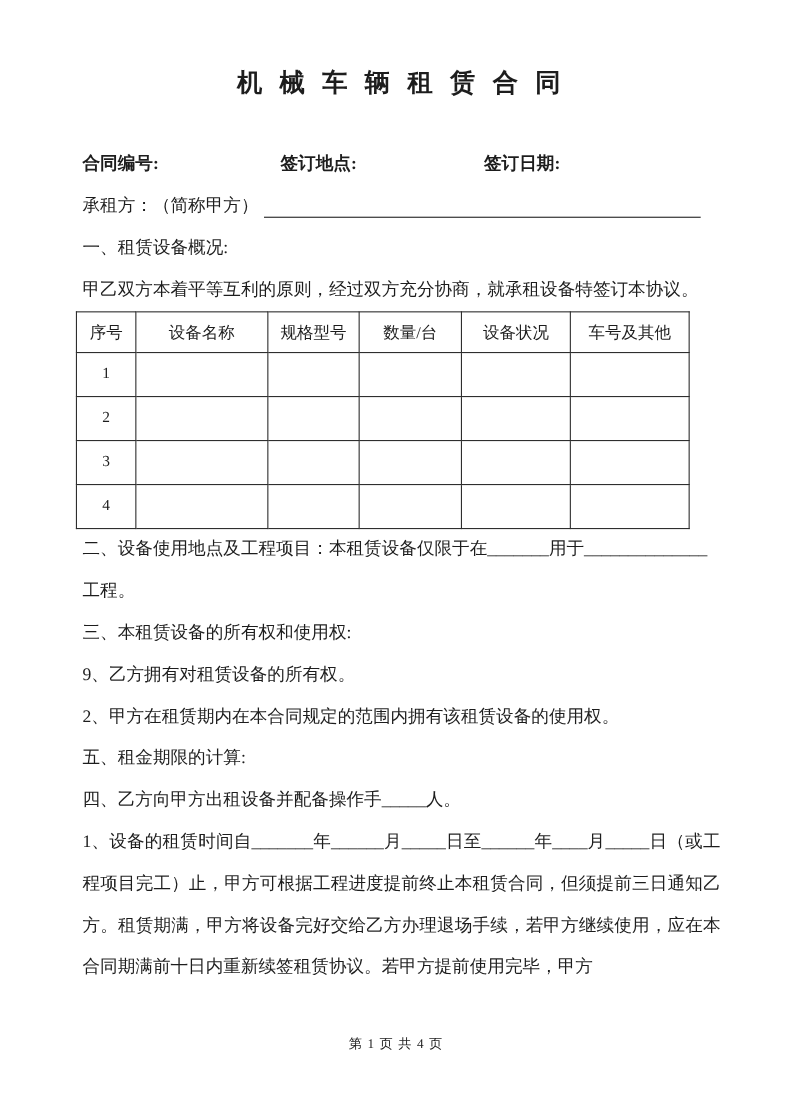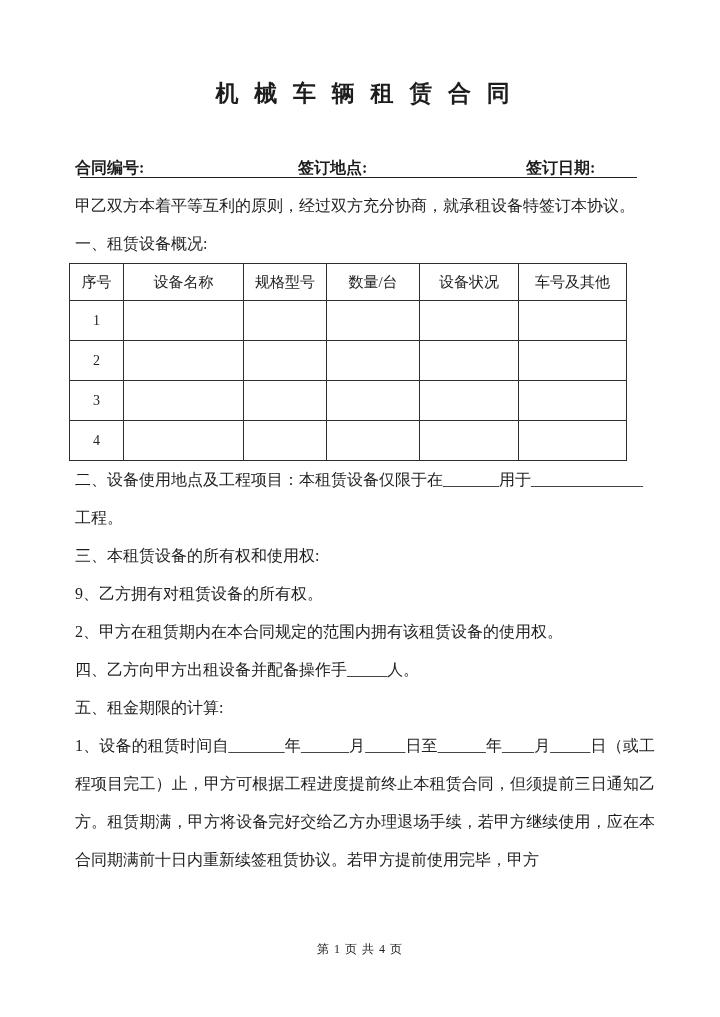--- a/index.html
+++ b/index.html
@@ -4,38 +4,37 @@
 <style>
   html, body { margin: 0; padding: 0; background: #ffffff; }
   .page {
     position: relative;
     width: 720px;
     height: 1017px;
     background: #ffffff;
     color: #1d1d1d;
     font-family: "Liberation Serif", "DejaVu Serif", serif;
     box-sizing: border-box;
-    padding: 78px 65px 0 75px;
+    padding: 60px 65px 0 75px;
     overflow: hidden;
     border-radius: 10px;
   }
   .title {
     margin: 0 0 40px 0;
     font-size: 23px;
     font-weight: 700;
     text-align: center;
     letter-spacing: 5px;
     white-space: nowrap;
   }
   .meta-row {
     display: flex;
     font-size: 16px;
     line-height: 38px;
     font-weight: 600;
-    gap: 43px;
   }
   .meta-slot-1 { width: 180px; }
   .meta-slot-2 { width: 185px; }
   .party-row {
     display: flex;
     font-size: 16px;
     line-height: 38px;
   }
   .party-label { white-space: nowrap; }
   .fill-line { flex: 1 1 auto; margin-right: 18px; position: relative; }
@@ -86,27 +85,28 @@
 
   <h1 class="title">机 械 车 辆 租 赁 合 同</h1>
 
   <div class="meta-row">
     <span class="meta-slot-1">合同编号:</span>
     <span class="meta-slot-2">签订地点:</span>
     <span class="meta-slot-3">签订日期:</span>
   </div>
 
   <div class="party-row">
+    <span class="party-label">承租方：（简称甲方）</span>
     <span class="fill-line"></span>
   </div>
 
 
+  <p class="line">一、租赁设备概况:</p>
+
   <p class="line justify">甲乙双方本着平等互利的原则，经过双方充分协商，就承租设备特签订本协议。</p>
-
-  <p class="line">一、租赁设备概况:</p>
 
   <table class="equip-table">
     <colgroup>
       <col style="width:54px">
         <col style="width:120px">
         <col style="width:83px">
       <col style="width:93px">
         <col style="width:99px">
         <col style="width:108px">
     </colgroup>
@@ -156,20 +156,20 @@
     </tbody>
   </table>
 
   <p class="line">二、设备使用地点及工程项目：本租赁设备仅限于在_______用于______________</p>
   <p class="line">工程。</p>
 
   <p class="line">三、本租赁设备的所有权和使用权:</p>
   <p class="line">9、乙方拥有对租赁设备的所有权。</p>
   <p class="line">2、甲方在租赁期内在本合同规定的范围内拥有该租赁设备的使用权。</p>
 
+  <p class="line">五、租金期限的计算:</p>
+
   <p class="line">四、乙方向甲方出租设备并配备操作手_____人。</p>
-
-  <p class="line">五、租金期限的计算:</p>
   <p class="line justify">1、设备的租赁时间自_______年______月_____日至______年____月_____日（或工程项目完工）止，甲方可根据工程进度提前终止本租赁合同，但须提前三日通知乙方。租赁期满，甲方将设备完好交给乙方办理退场手续，若甲方继续使用，应在本合同期满前十日内重新续签租赁协议。若甲方提前使用完毕，甲方</p>
 
   <div class="footer">第 1 页 共 4 页</div>
 
 </div>
 
 </body></html>

